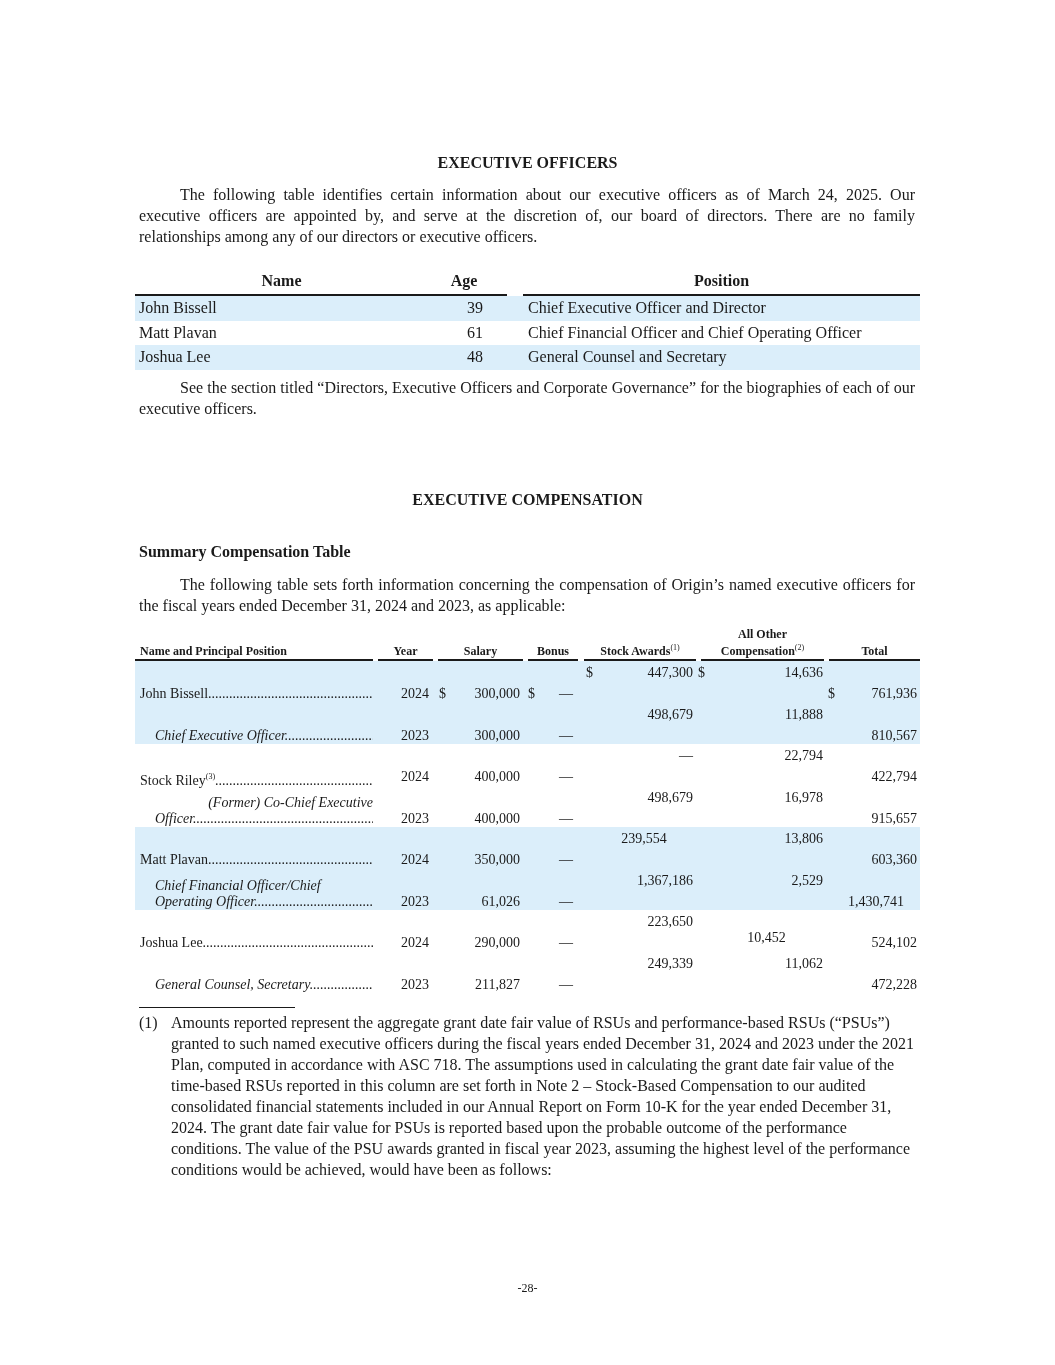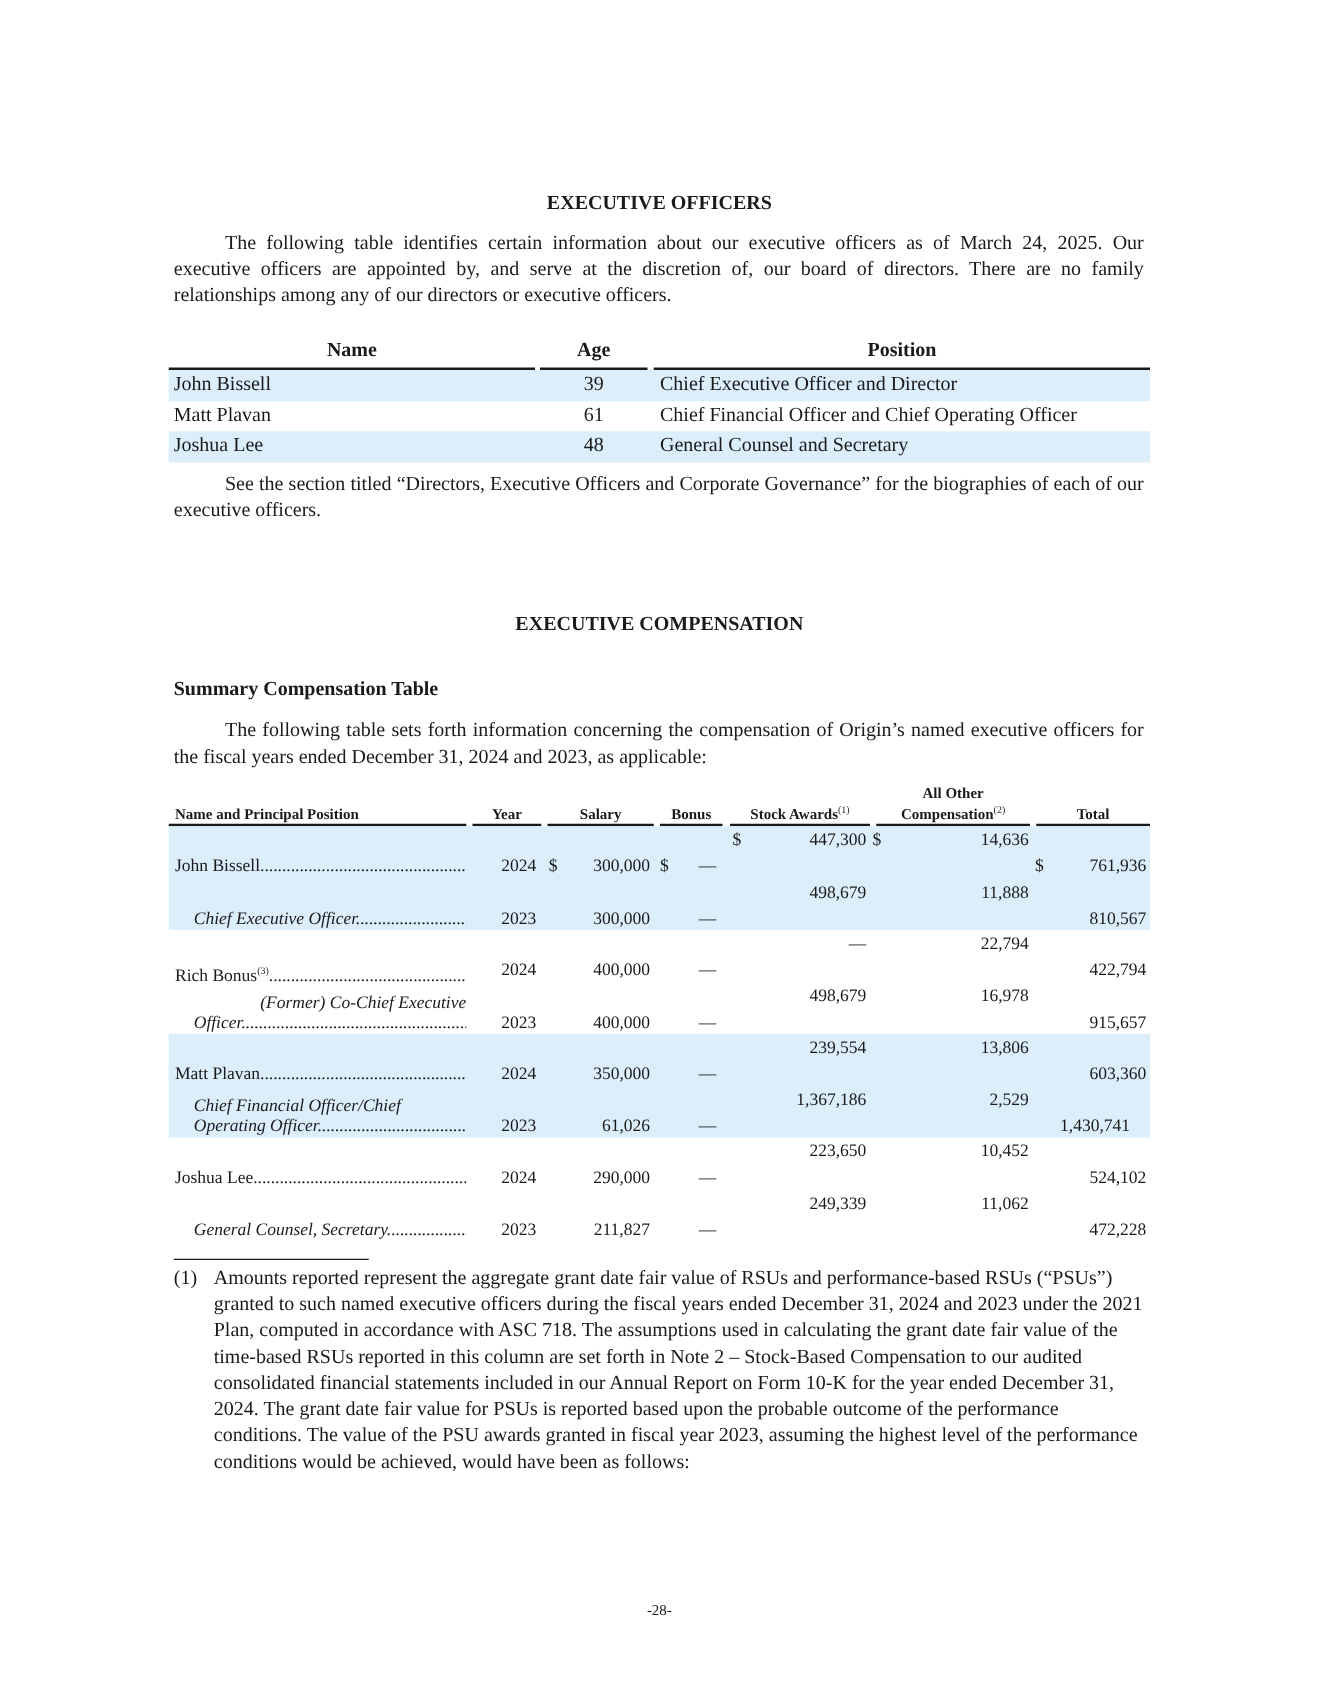--- a/index.html
+++ b/index.html
@@ -60,21 +60,21 @@
 
 <div class="page">
 
   <div class="center-title" style="top:154px;">EXECUTIVE OFFICERS</div>
 
   <div class="para" style="top:184px;"><span class="indent"></span><span>The following table identifies certain information about our executive officers as of March 24, 2025. Our executive officers are appointed by, and serve at the discretion of, our board of directors. There are no family relationships among any of our directors or executive officers.</span></div>
 
   <div class="officers">
     <div class="off-head">
       <div class="h" style="left:0;width:293px;">Name</div>
-      <div class="h" style="left:297px;width:86px;">Age</div>
+      <div class="h" style="left:286px;width:86px;">Age</div>
       <div class="h" style="left:388px;width:397px;">Position</div>
     </div>
     <div class="off-row band">
       <span class="c" style="left:4px;">John Bissell</span>
       <span class="c" style="left:297px;width:86px;text-align:center;">39</span>
       <span class="c" style="left:393px;">Chief Executive Officer and Director</span>
     </div>
     <div class="off-row">
       <span class="c" style="left:4px;">Matt Plavan</span>
       <span class="c" style="left:297px;width:86px;text-align:center;">61</span>
@@ -120,21 +120,21 @@
           <div class="v" style="top:25px;left:693px;">$</div>
           <div class="v r" style="top:25px;left:700px;width:82px;">761,936</div>
           <div class="v r" style="top:67px;left:243px;width:51px;">2023</div>
           <div class="v r" style="top:67px;left:310px;width:75px;">300,000</div>
           <div class="v" style="top:67px;left:424px;">—</div>
           <div class="v r" style="top:46px;left:460px;width:98px;">498,679</div>
           <div class="v r" style="top:46px;left:575px;width:113px;">11,888</div>
           <div class="v r" style="top:67px;left:700px;width:82px;">810,567</div>
         </div>
         <div class="grp">
-          <div class="lbl" style="top:25px;"><span>Rich Bonus</span><sup>(3)</sup><span class="dots"></span></div>
+          <div class="lbl" style="top:25px;"><span>Stock Riley</span><sup>(3)</sup><span class="dots"></span></div>
           <div class="lbl sub" style="top:51px;text-align:right;">(Former) Co-Chief Executive</div>
           <div class="lbl sub" style="top:67px;"><span>Officer</span><span class="dots"></span></div>
           <div class="v r" style="top:25px;left:243px;width:51px;">2024</div>
           <div class="v r" style="top:25px;left:310px;width:75px;">400,000</div>
           <div class="v" style="top:25px;left:424px;">—</div>
           <div class="v r" style="top:4px;left:460px;width:98px;">—</div>
           <div class="v r" style="top:4px;left:575px;width:113px;">22,794</div>
           <div class="v r" style="top:25px;left:700px;width:82px;">422,794</div>
           <div class="v r" style="top:67px;left:243px;width:51px;">2023</div>
           <div class="v r" style="top:67px;left:310px;width:75px;">400,000</div>
@@ -143,38 +143,38 @@
           <div class="v r" style="top:46px;left:575px;width:113px;">16,978</div>
           <div class="v r" style="top:67px;left:700px;width:82px;">915,657</div>
         </div>
         <div class="grp band">
           <div class="lbl" style="top:25px;"><span>Matt Plavan</span><span class="dots"></span></div>
           <div class="lbl sub" style="top:51px;">Chief Financial Officer/Chief</div>
           <div class="lbl sub" style="top:67px;"><span>Operating Officer</span><span class="dots"></span></div>
           <div class="v r" style="top:25px;left:243px;width:51px;">2024</div>
           <div class="v r" style="top:25px;left:310px;width:75px;">350,000</div>
           <div class="v" style="top:25px;left:424px;">—</div>
-          <div class="v r" style="top:4px;left:460px;width:98px;">239,554</div>
+          <div class="v r" style="top:4px;left:460px;width:98px;text-align:center;">239,554</div>
           <div class="v r" style="top:4px;left:575px;width:113px;">13,806</div>
           <div class="v r" style="top:25px;left:700px;width:82px;">603,360</div>
           <div class="v r" style="top:67px;left:243px;width:51px;">2023</div>
           <div class="v r" style="top:67px;left:310px;width:75px;">61,026</div>
           <div class="v" style="top:67px;left:424px;">—</div>
           <div class="v r" style="top:46px;left:460px;width:98px;">1,367,186</div>
           <div class="v r" style="top:46px;left:575px;width:113px;">2,529</div>
           <div class="v r" style="top:67px;left:700px;width:82px;text-align:center;">1,430,741</div>
         </div>
         <div class="grp">
           <div class="lbl" style="top:25px;"><span>Joshua Lee</span><span class="dots"></span></div>
           <div class="lbl sub" style="top:67px;"><span>General Counsel, Secretary</span><span class="dots"></span></div>
           <div class="v r" style="top:25px;left:243px;width:51px;">2024</div>
           <div class="v r" style="top:25px;left:310px;width:75px;">290,000</div>
           <div class="v" style="top:25px;left:424px;">—</div>
           <div class="v r" style="top:4px;left:460px;width:98px;">223,650</div>
-          <div class="v r" style="top:4px;left:575px;width:113px;">10,452</div>
+          <div class="v r" style="top:20px;left:575px;width:113px;text-align:center;">10,452</div>
           <div class="v r" style="top:25px;left:700px;width:82px;">524,102</div>
           <div class="v r" style="top:67px;left:243px;width:51px;">2023</div>
           <div class="v r" style="top:67px;left:310px;width:75px;">211,827</div>
           <div class="v" style="top:67px;left:424px;">—</div>
           <div class="v r" style="top:46px;left:460px;width:98px;">249,339</div>
           <div class="v r" style="top:46px;left:575px;width:113px;">11,062</div>
           <div class="v r" style="top:67px;left:700px;width:82px;">472,228</div>
         </div>
       </div>
   </div>

